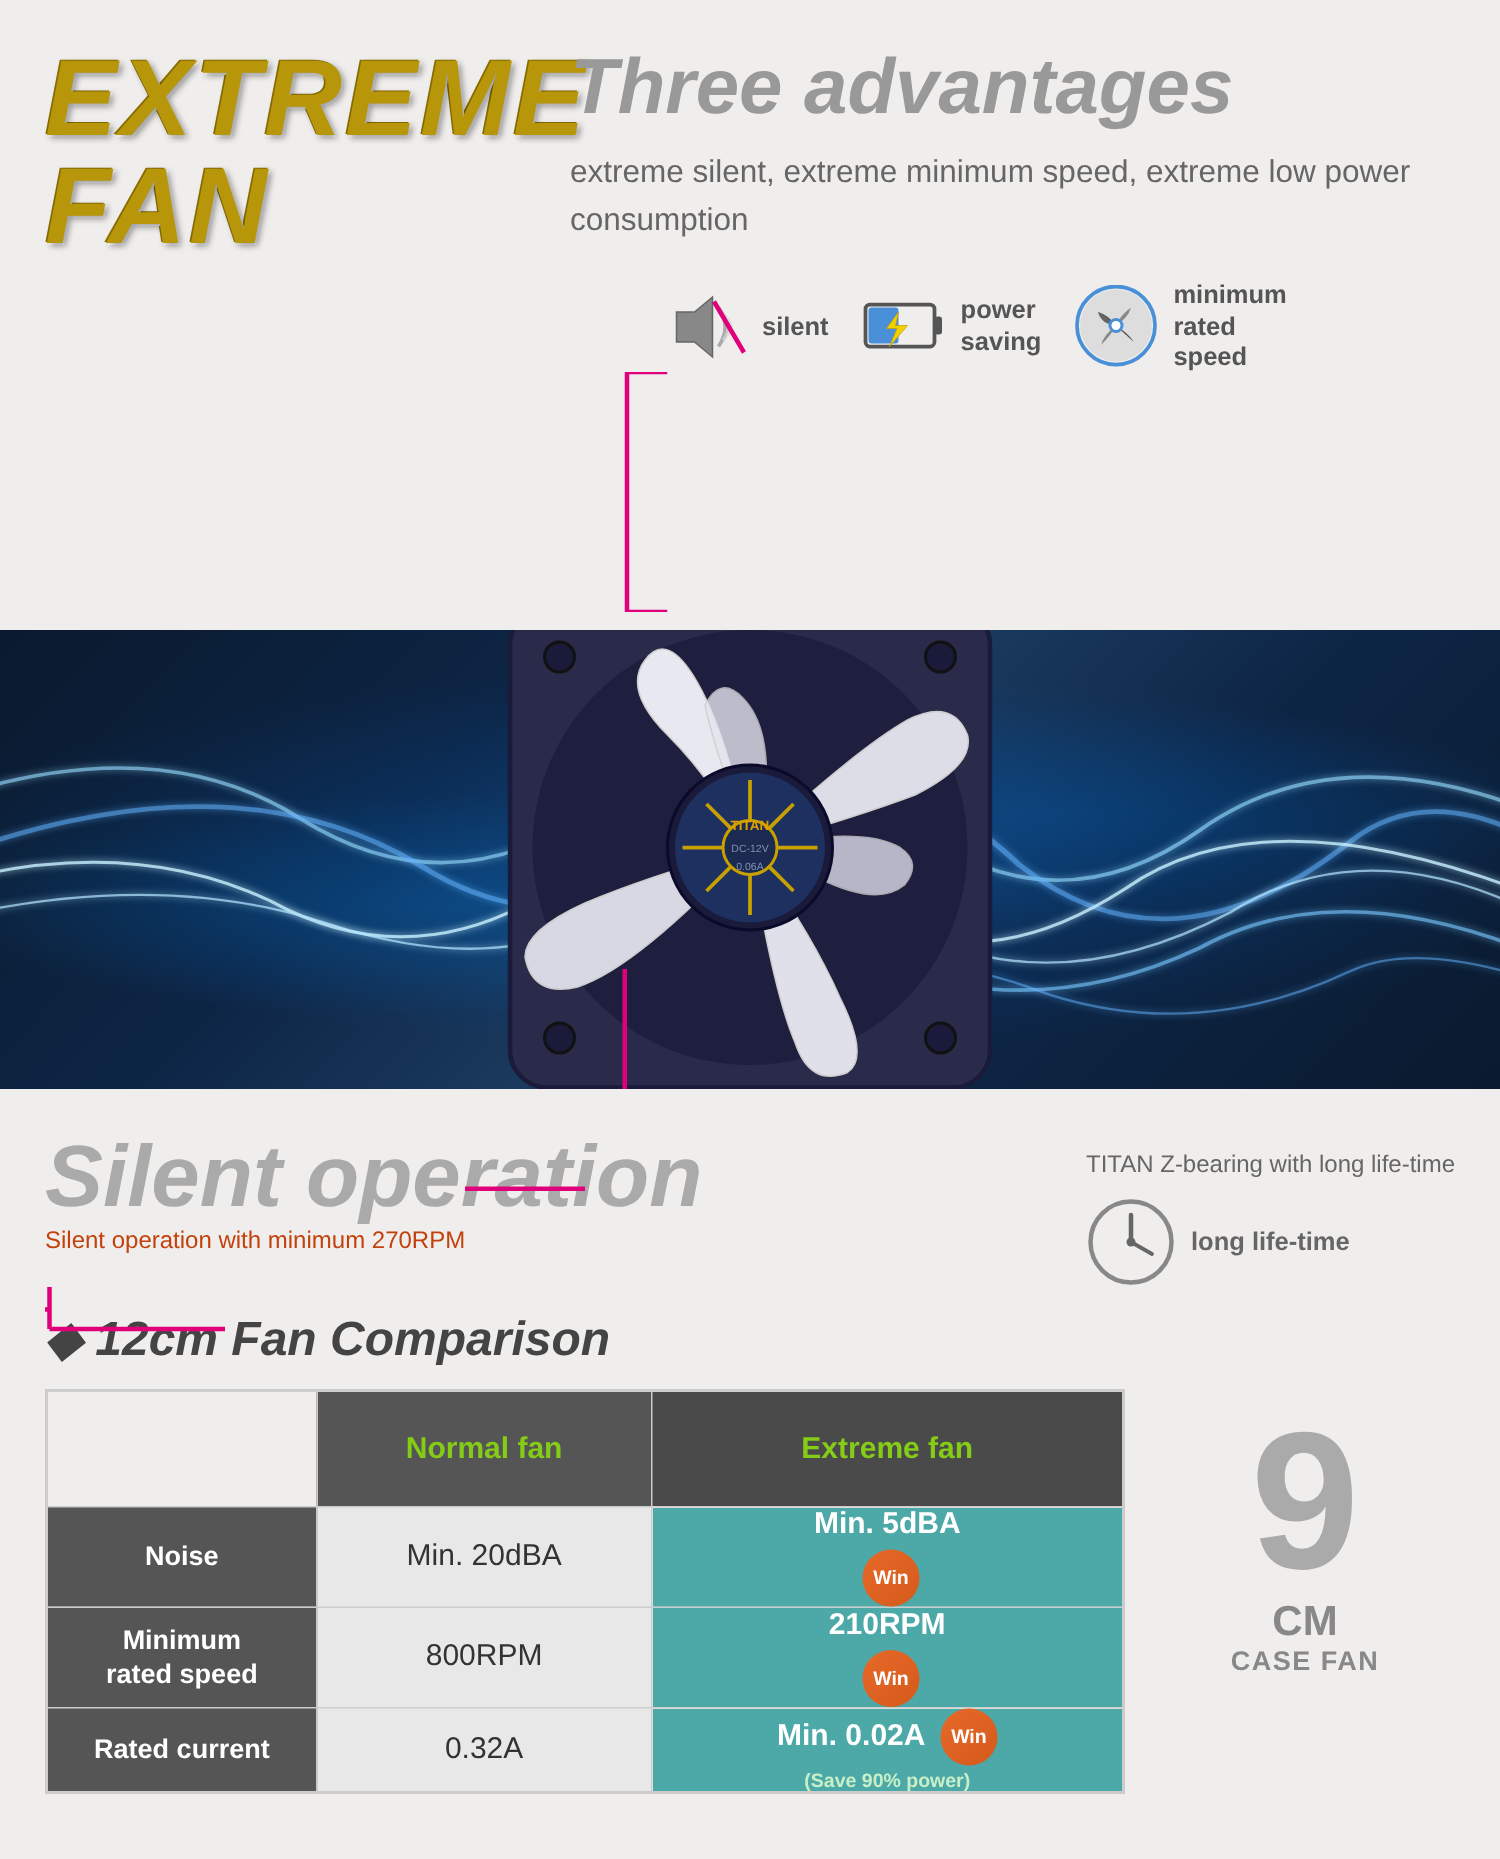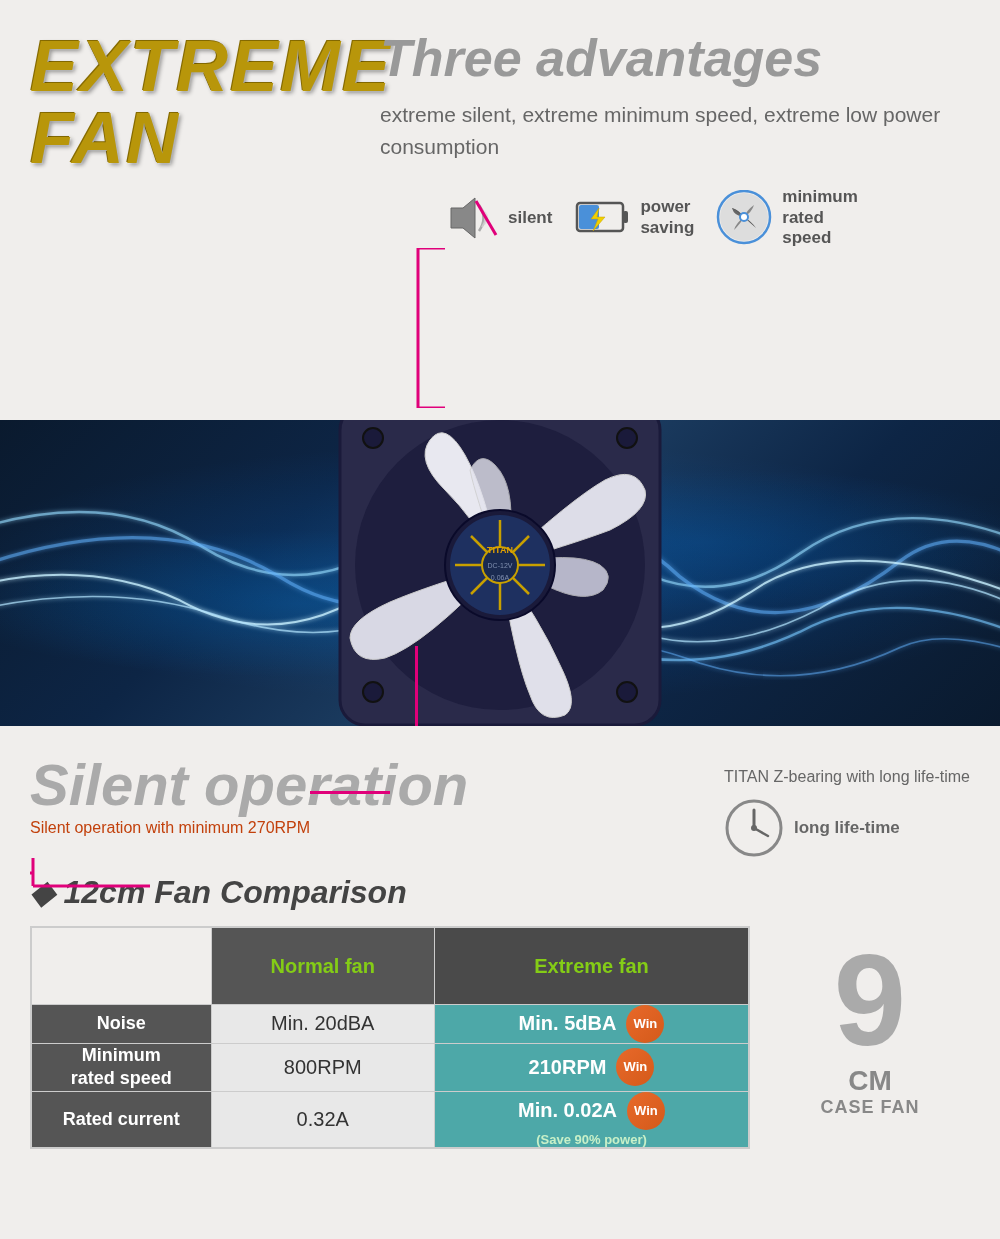--- a/index.html
+++ b/index.html
@@ -272,20 +272,21 @@
       text-align: center;
       margin-left: 5px;
       vertical-align: middle;
     }
 
     .extreme-cell-content {
       display: flex;
       align-items: center;
       justify-content: center;
       gap: 5px;
+      flex-direction: column;
     }
 
     .save-power-text {
       font-size: 13px;
       color: #c8f0c8;
       display: block;
     }
 
     
     .nine-cm-badge {

